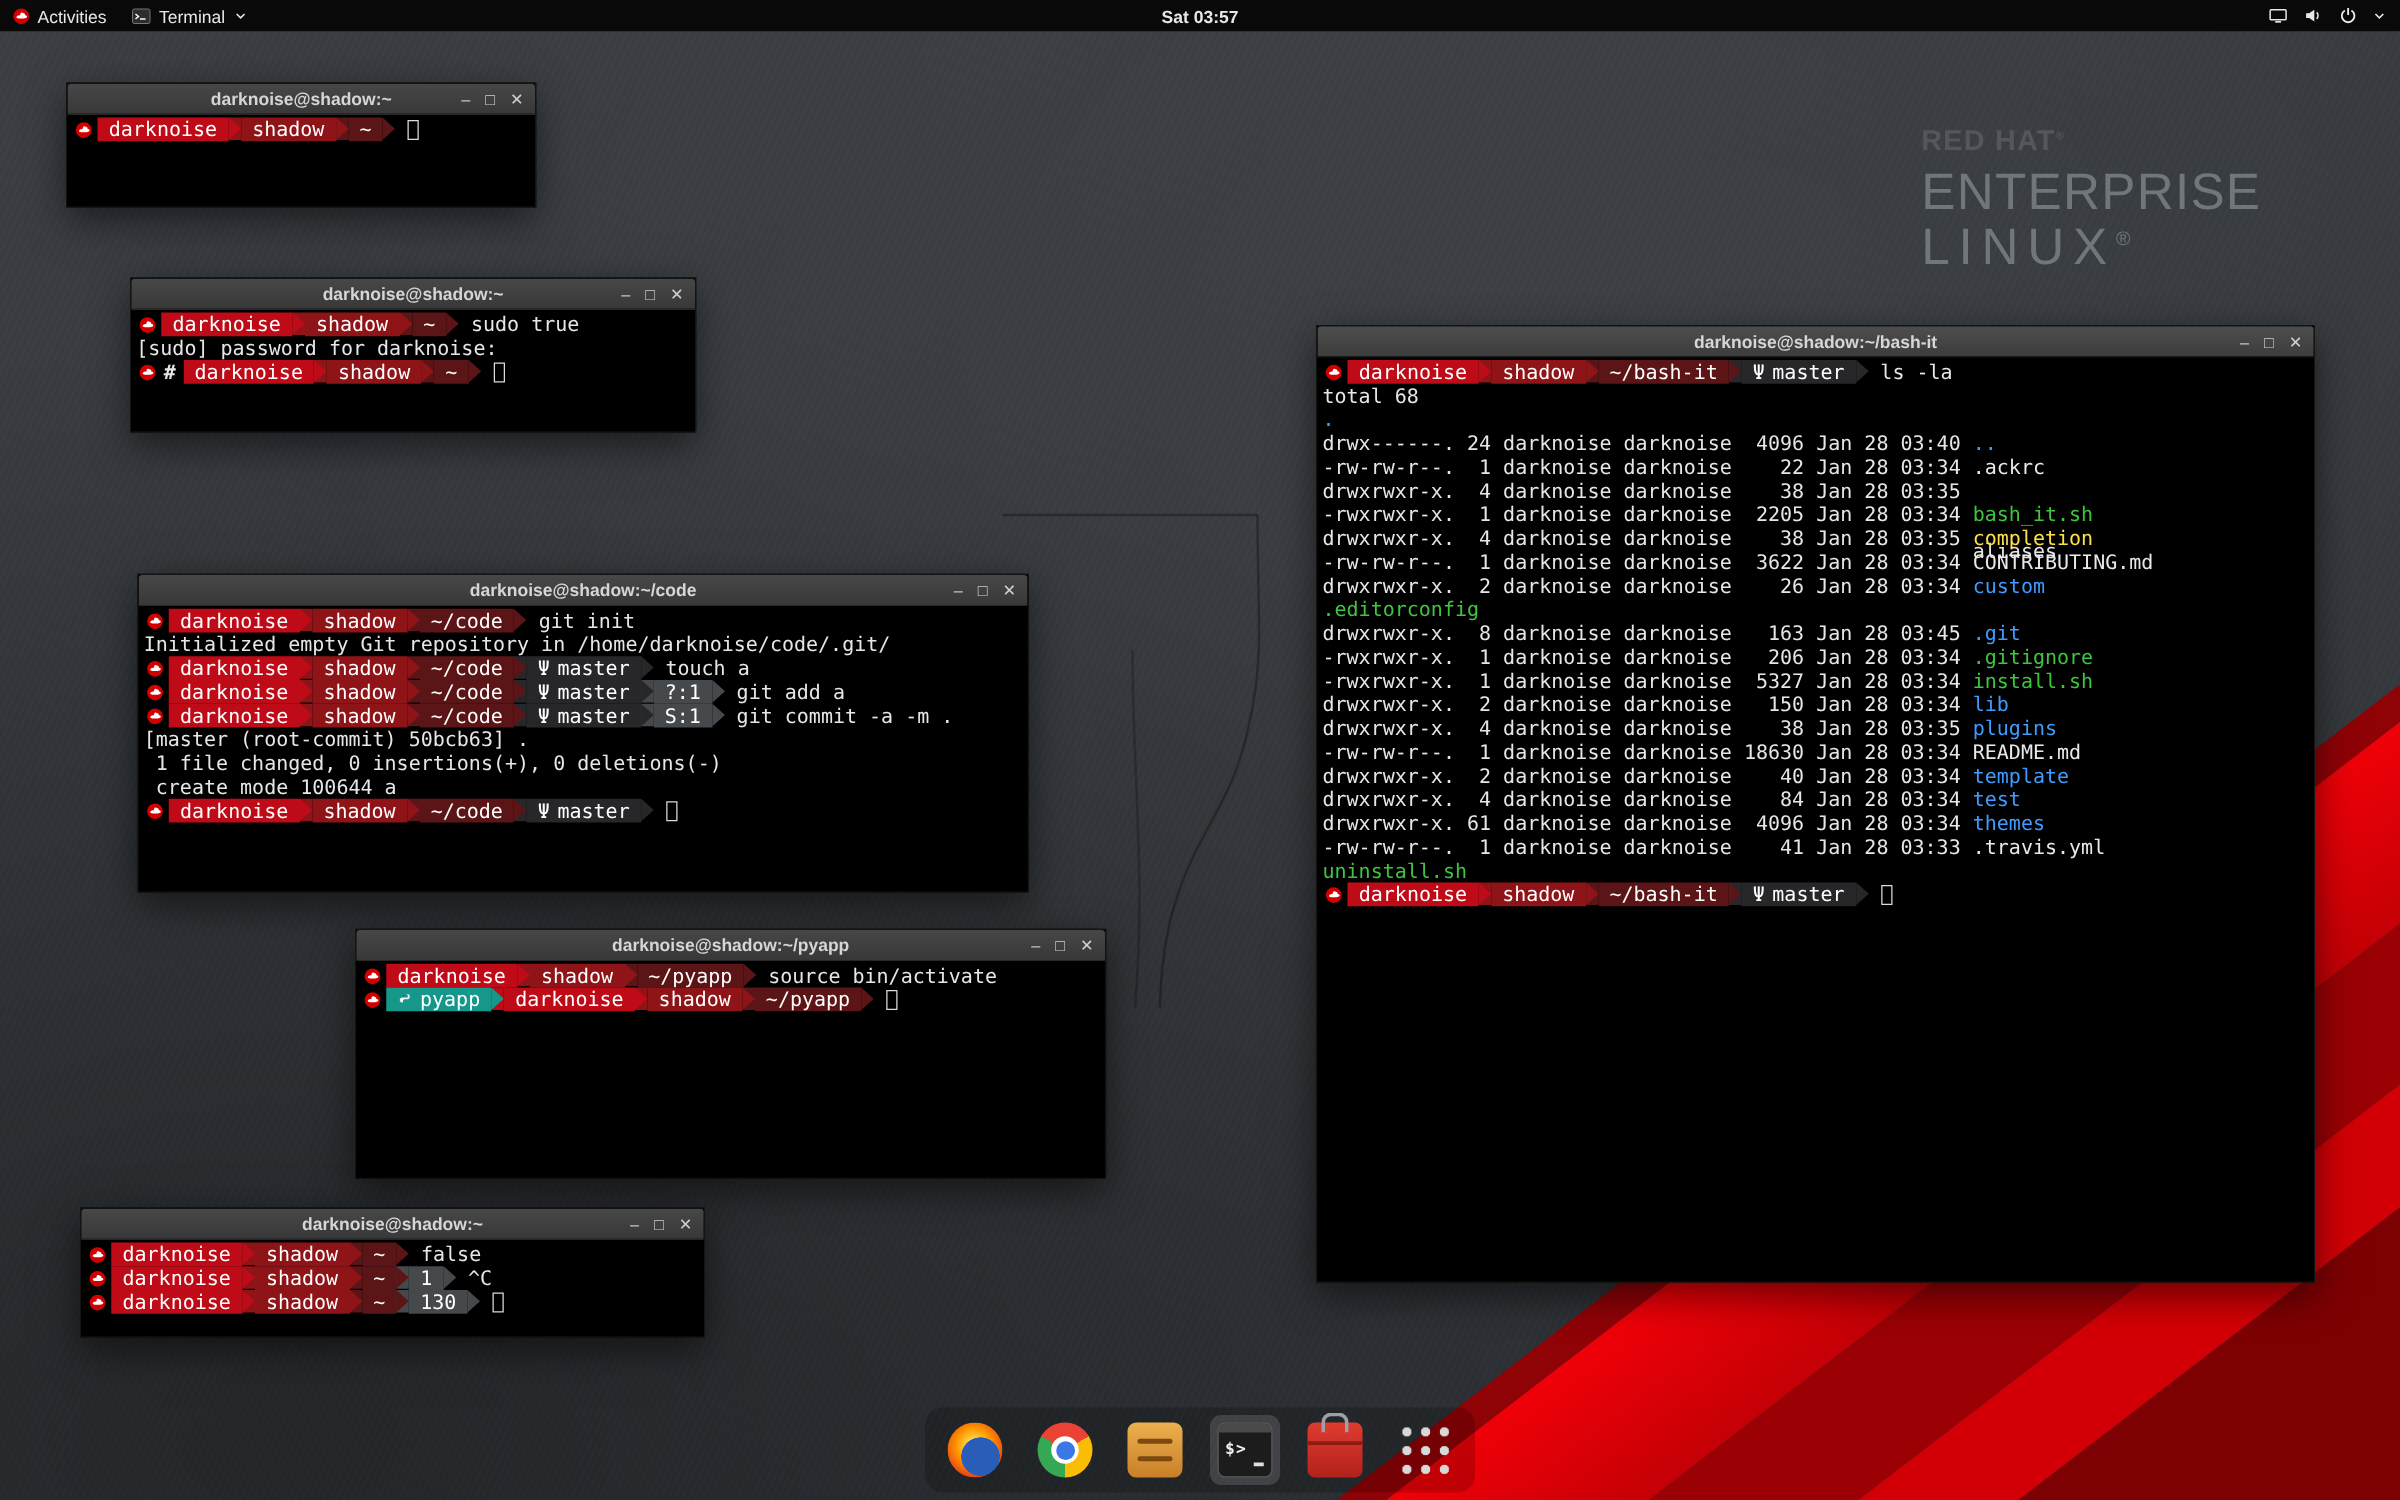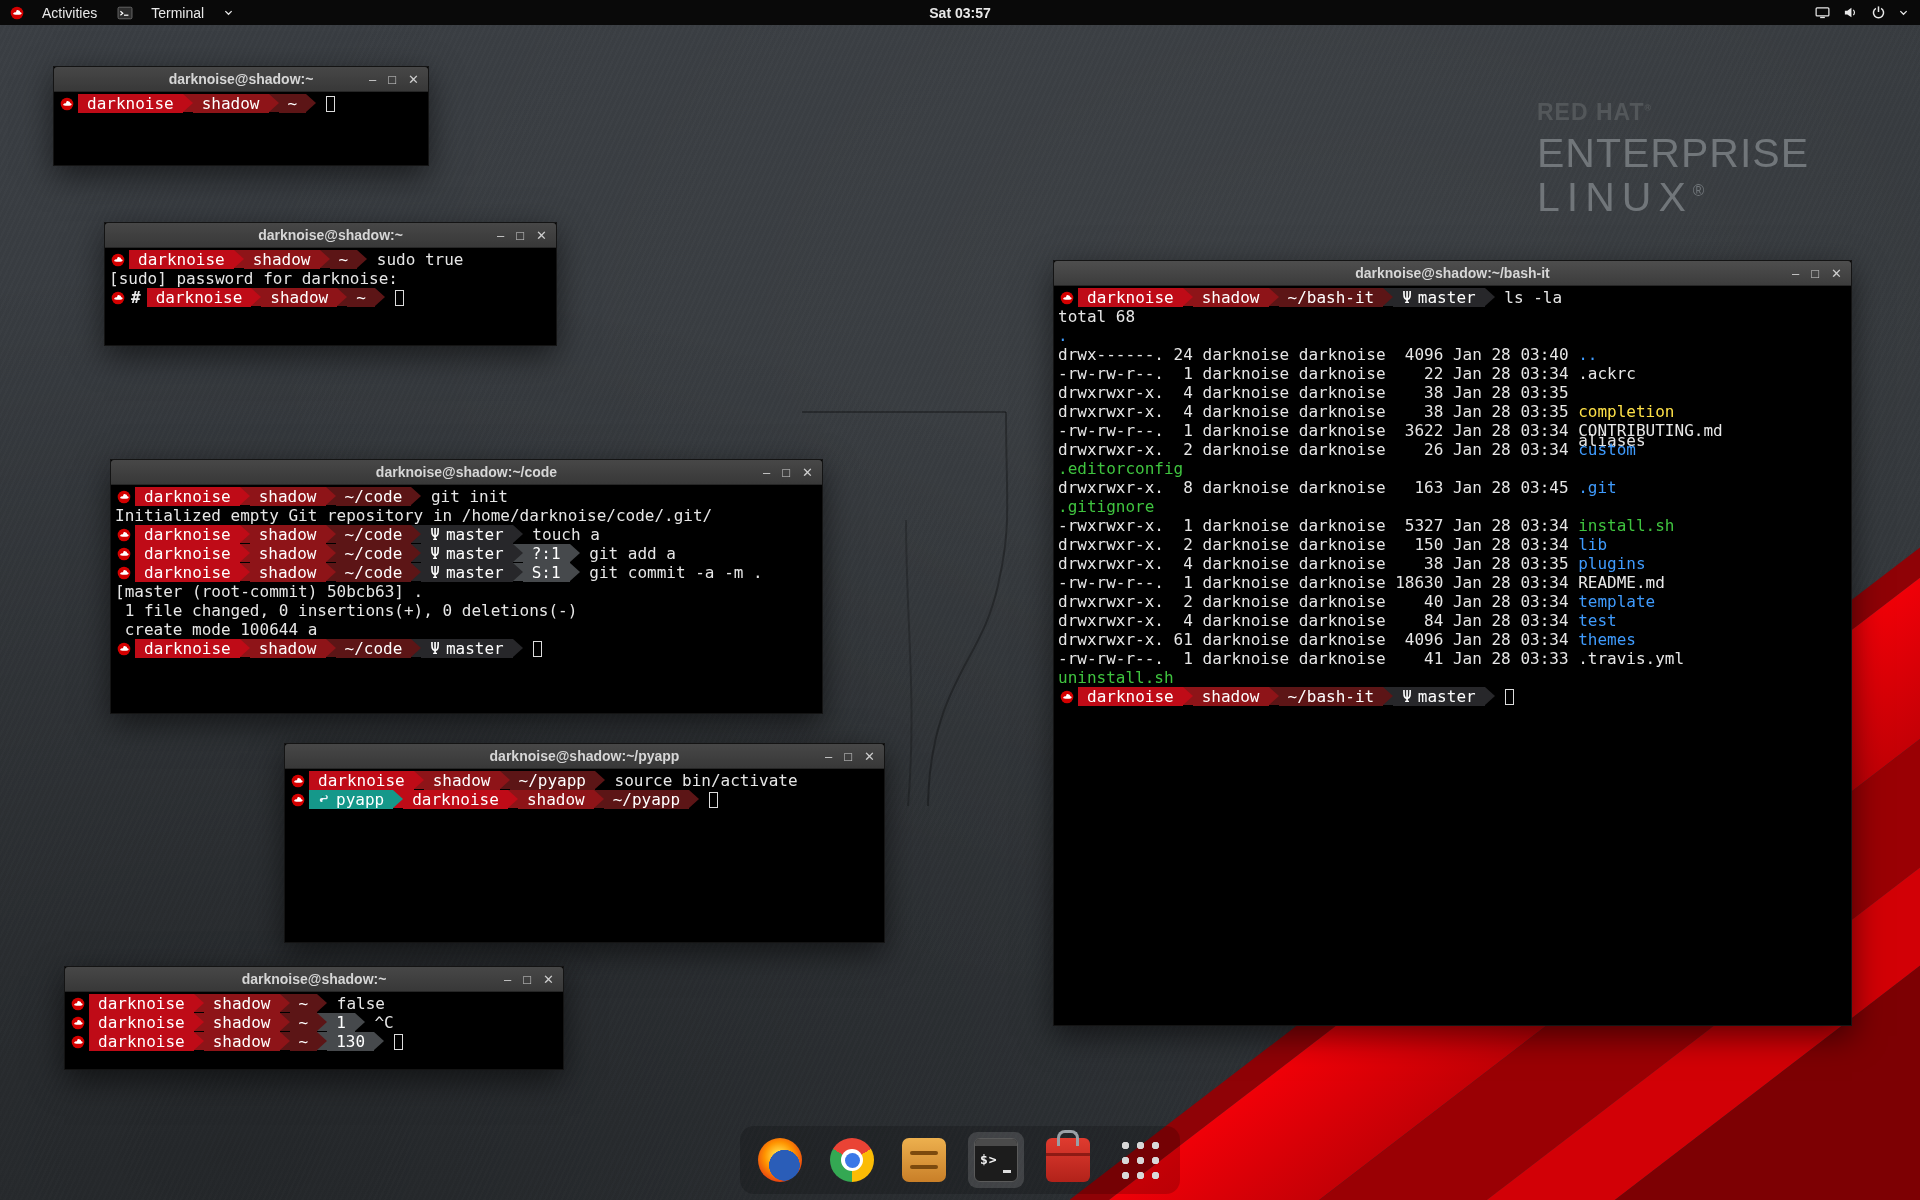--- a/index.html
+++ b/index.html
@@ -28,21 +28,21 @@
   .stripe{width:100%}
   .s0{height:24px;background:#8f0206}
   .s1{height:128px;background:linear-gradient(180deg,#f00008,#c40006)}
   .s2{height:102px;background:#9a0004}
   .s3{height:78px;background:#d20006}
   .s4{height:340px;background:#7d0003}
 
   
   #topbar{position:absolute;top:0;left:0;right:0;height:25px;background:#090909;color:#e8e8e8;
     display:flex;align-items:center;font-size:14px;z-index:100}
-  .tb-item{display:flex;align-items:center;gap:18px;height:100%;padding:0 10px;cursor:default}
+  .tb-item{display:flex;align-items:center;gap:6px;height:100%;padding:0 10px;cursor:default}
   #clock{position:absolute;left:50%;transform:translateX(-50%);font-weight:bold}
   #tb-status{margin-left:auto;display:flex;align-items:center;gap:13px;padding-right:12px;height:100%}
   .ico{display:inline-flex;align-items:center}
   .ico svg{display:block}
   .tb-caret{display:inline-flex;align-items:center;margin-left:2px}
 
   
   #windows-layer{position:absolute;inset:0}
   .window{position:absolute;display:flex;flex-direction:column;background:#000;
     border:1px solid #141414;box-shadow:0 10px 30px rgba(0,0,0,.55)}
@@ -260,26 +260,27 @@
         <div class="tbody">
           <div class="tline"><span class="ico prompt-icon"><svg viewBox="0 0 16 16" width="14" height="14">
                 <circle cx="8" cy="8" r="7.2" fill="#d40000"></circle>
                 <path d="M3.6 8.8c.5-1.2 1.8-1.9 3.2-1.6l.6-2c.2-.5.7-.8 1.2-.6l2.3.9c.5.2.7.8.4 1.3 1 .2 1.8.7 2 1.4.3 1-2 1.9-4.8 1.9-2.8 0-5.2-.5-4.9-1.3z" fill="#fff"></path>
               </svg></span><span class="pl-seg" style="background-color: rgb(191, 11, 23);"><span>darknoise</span></span><span class="pl-arrow" style="border-left-color: rgb(191, 11, 23); background-color: rgb(142, 20, 24);"></span><span class="pl-seg" style="background-color: rgb(142, 20, 24);"><span>shadow</span></span><span class="pl-arrow" style="border-left-color: rgb(142, 20, 24); background-color: rgb(92, 21, 22);"></span><span class="pl-seg" style="background-color: rgb(92, 21, 22);"><span>~/bash-it</span></span><span class="pl-arrow" style="border-left-color: rgb(92, 21, 22); background-color: rgb(39, 39, 42);"></span><span class="pl-seg" style="background-color: rgb(39, 39, 42);"><span class="ico">Ψ</span><span>master</span></span><span class="pl-arrow" style="border-left-color: rgb(39, 39, 42);"></span><span class="cmd"> ls -la</span></div>
           <div class="tline"><span class="out">total 68</span></div>
           <div class="tline"><span class="out" style="color: rgb(63, 155, 253);">.</span></div>
           <div class="tline"><span class="out">drwx------. 24 darknoise darknoise  4096 Jan 28 03:40 </span><span class="out" style="color: rgb(63, 155, 253);">..</span></div>
           <div class="tline"><span class="out">-rw-rw-r--.  1 darknoise darknoise    22 Jan 28 03:34 </span><span class="out" style="color: rgb(232, 232, 232);">.ackrc</span></div>
           <div class="tline"><span class="out">drwxrwxr-x.  4 darknoise darknoise    38 Jan 28 03:35 </span><span class="out" style="color: #e5e5e5; margin-top: 48px;">aliases</span></div>
+          <div class="tline"><span class="out">-rwxrwxr-x.  1 darknoise darknoise  2205 Jan 28 03:34 </span><span class="out" style="color: rgb(63, 196, 63);">bash_it.sh</span></div>
           <div class="tline"><span class="out">drwxrwxr-x.  4 darknoise darknoise    38 Jan 28 03:35 </span><span class="out" style="color: #fde047;">completion</span></div>
           <div class="tline"><span class="out">-rw-rw-r--.  1 darknoise darknoise  3622 Jan 28 03:34 </span><span class="out" style="color: rgb(232, 232, 232);">CONTRIBUTING.md</span></div>
           <div class="tline"><span class="out">drwxrwxr-x.  2 darknoise darknoise    26 Jan 28 03:34 </span><span class="out" style="color: rgb(63, 155, 253);">custom</span></div>
           <div class="tline"><span class="out" style="color: rgb(63, 196, 63);">.editorconfig</span></div>
           <div class="tline"><span class="out">drwxrwxr-x.  8 darknoise darknoise   163 Jan 28 03:45 </span><span class="out" style="color: rgb(63, 155, 253);">.git</span></div>
-          <div class="tline"><span class="out" style="color: rgb(63, 196, 63);">.gitignore</span></div>
+          <div class="tline"><span class="out">-rwxrwxr-x.  1 darknoise darknoise   206 Jan 28 03:34 </span><span class="out" style="color: rgb(63, 196, 63);">.gitignore</span></div>
           <div class="tline"><span class="out">-rwxrwxr-x.  1 darknoise darknoise  5327 Jan 28 03:34 </span><span class="out" style="color: rgb(63, 196, 63);">install.sh</span></div>
           <div class="tline"><span class="out">drwxrwxr-x.  2 darknoise darknoise   150 Jan 28 03:34 </span><span class="out" style="color: rgb(63, 155, 253);">lib</span></div>
           <div class="tline"><span class="out">drwxrwxr-x.  4 darknoise darknoise    38 Jan 28 03:35 </span><span class="out" style="color: rgb(63, 155, 253);">plugins</span></div>
           <div class="tline"><span class="out">-rw-rw-r--.  1 darknoise darknoise 18630 Jan 28 03:34 </span><span class="out" style="color: rgb(232, 232, 232);">README.md</span></div>
           <div class="tline"><span class="out">drwxrwxr-x.  2 darknoise darknoise    40 Jan 28 03:34 </span><span class="out" style="color: rgb(63, 155, 253);">template</span></div>
           <div class="tline"><span class="out">drwxrwxr-x.  4 darknoise darknoise    84 Jan 28 03:34 </span><span class="out" style="color: rgb(63, 155, 253);">test</span></div>
           <div class="tline"><span class="out">drwxrwxr-x. 61 darknoise darknoise  4096 Jan 28 03:34 </span><span class="out" style="color: rgb(63, 155, 253);">themes</span></div>
           <div class="tline"><span class="out">-rw-rw-r--.  1 darknoise darknoise    41 Jan 28 03:33 </span><span class="out" style="color: rgb(232, 232, 232);">.travis.yml</span></div>
           <div class="tline"><span class="out" style="color: rgb(63, 196, 63);">uninstall.sh</span></div>
           <div class="tline"><span class="ico prompt-icon"><svg viewBox="0 0 16 16" width="14" height="14">

